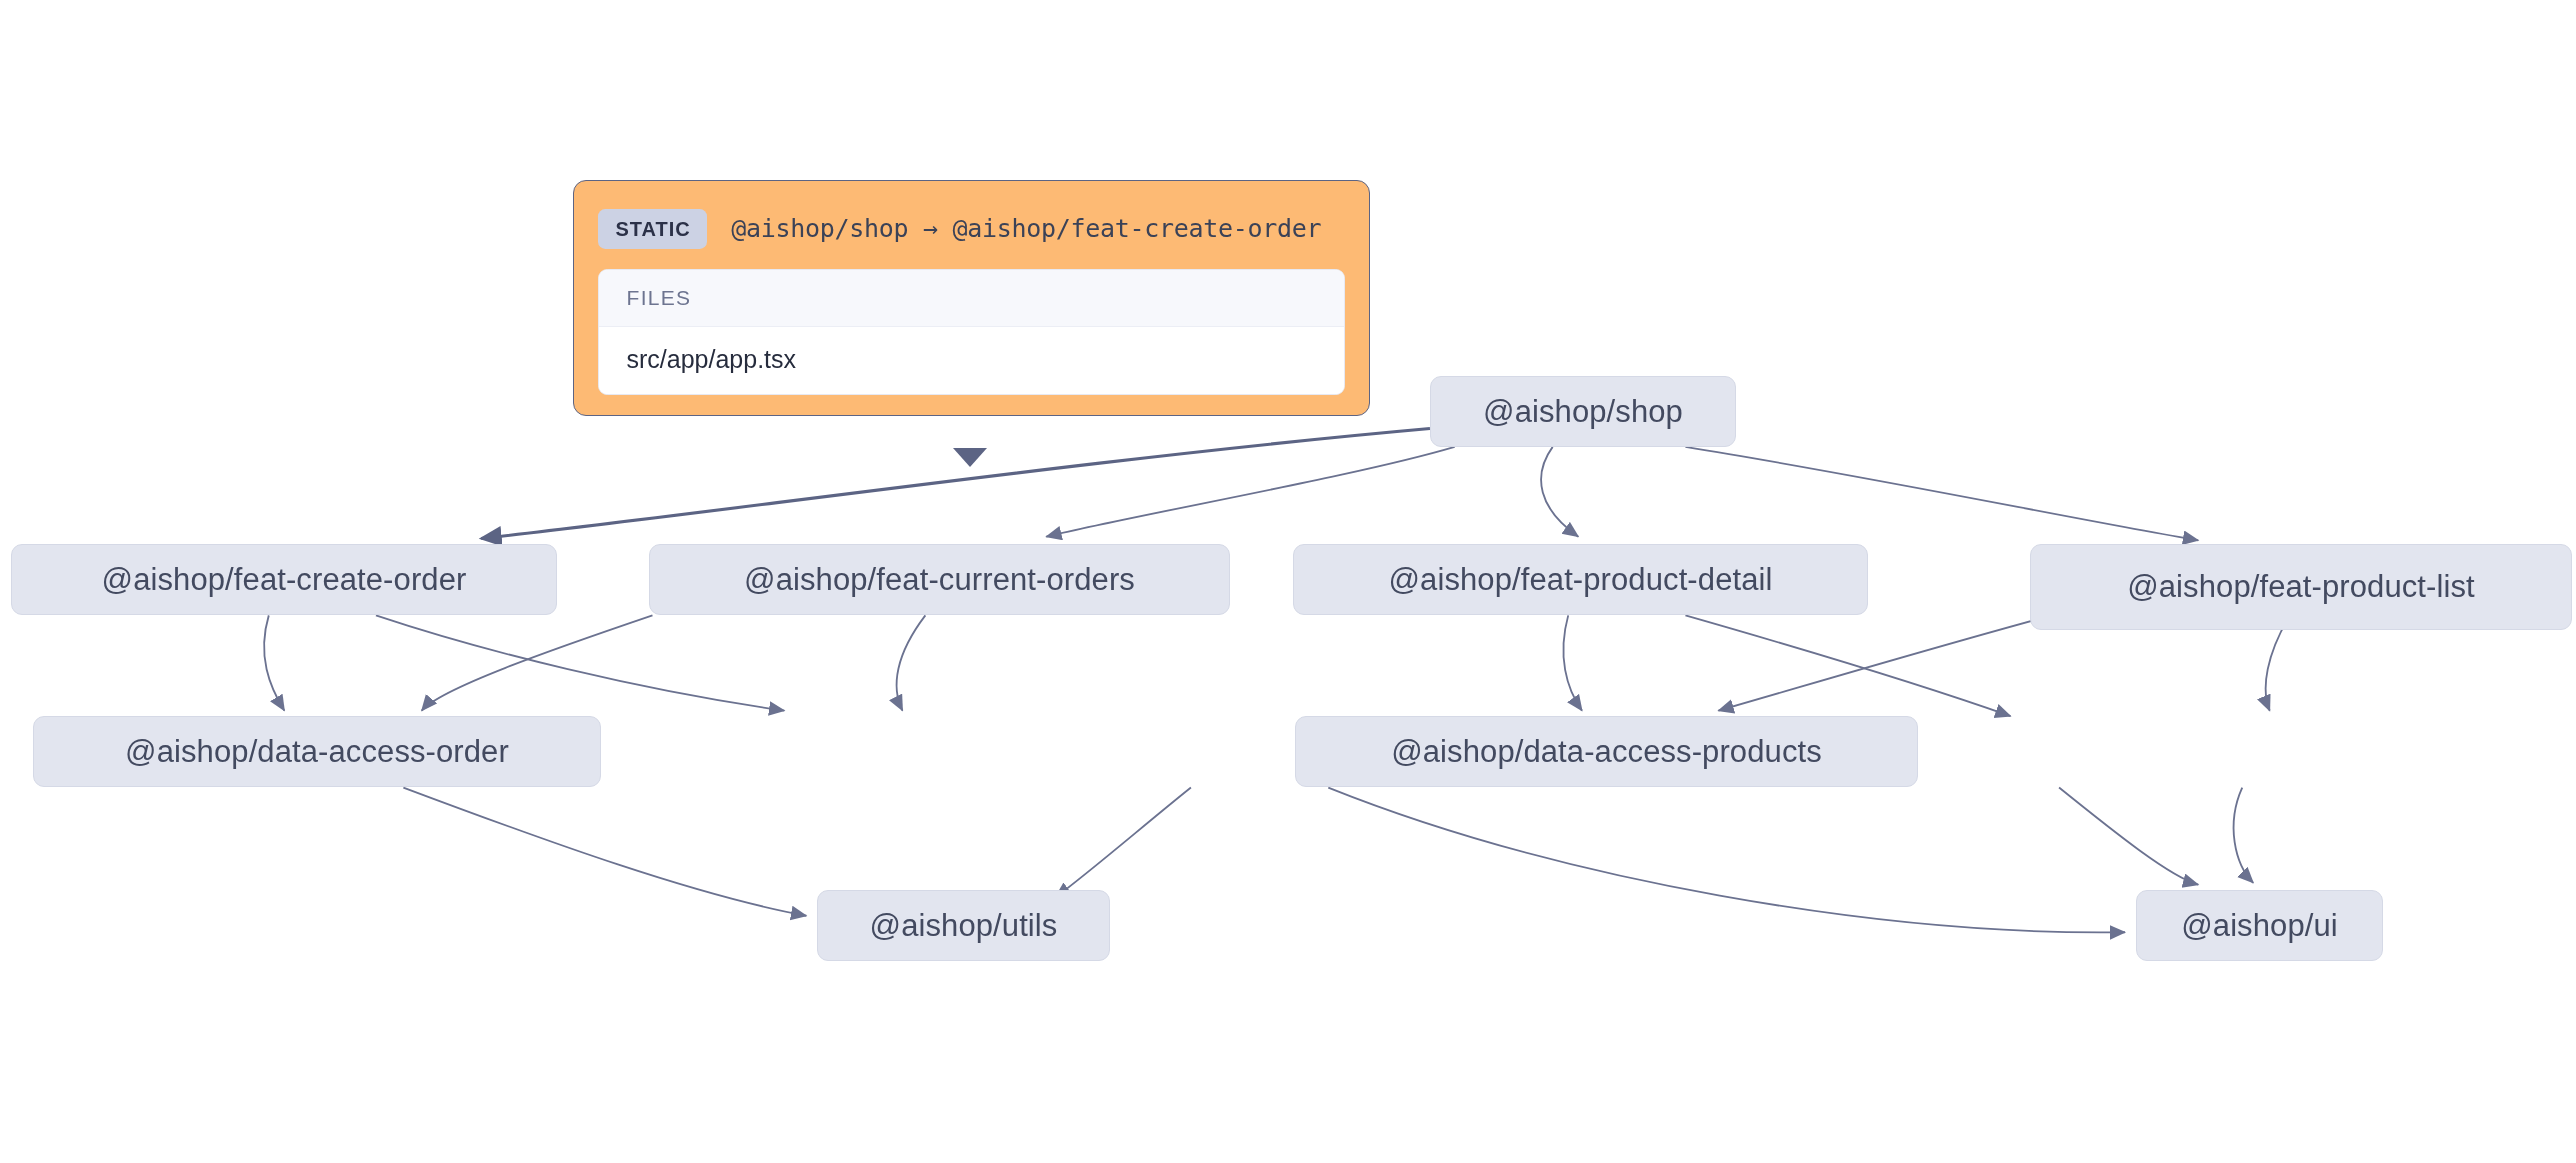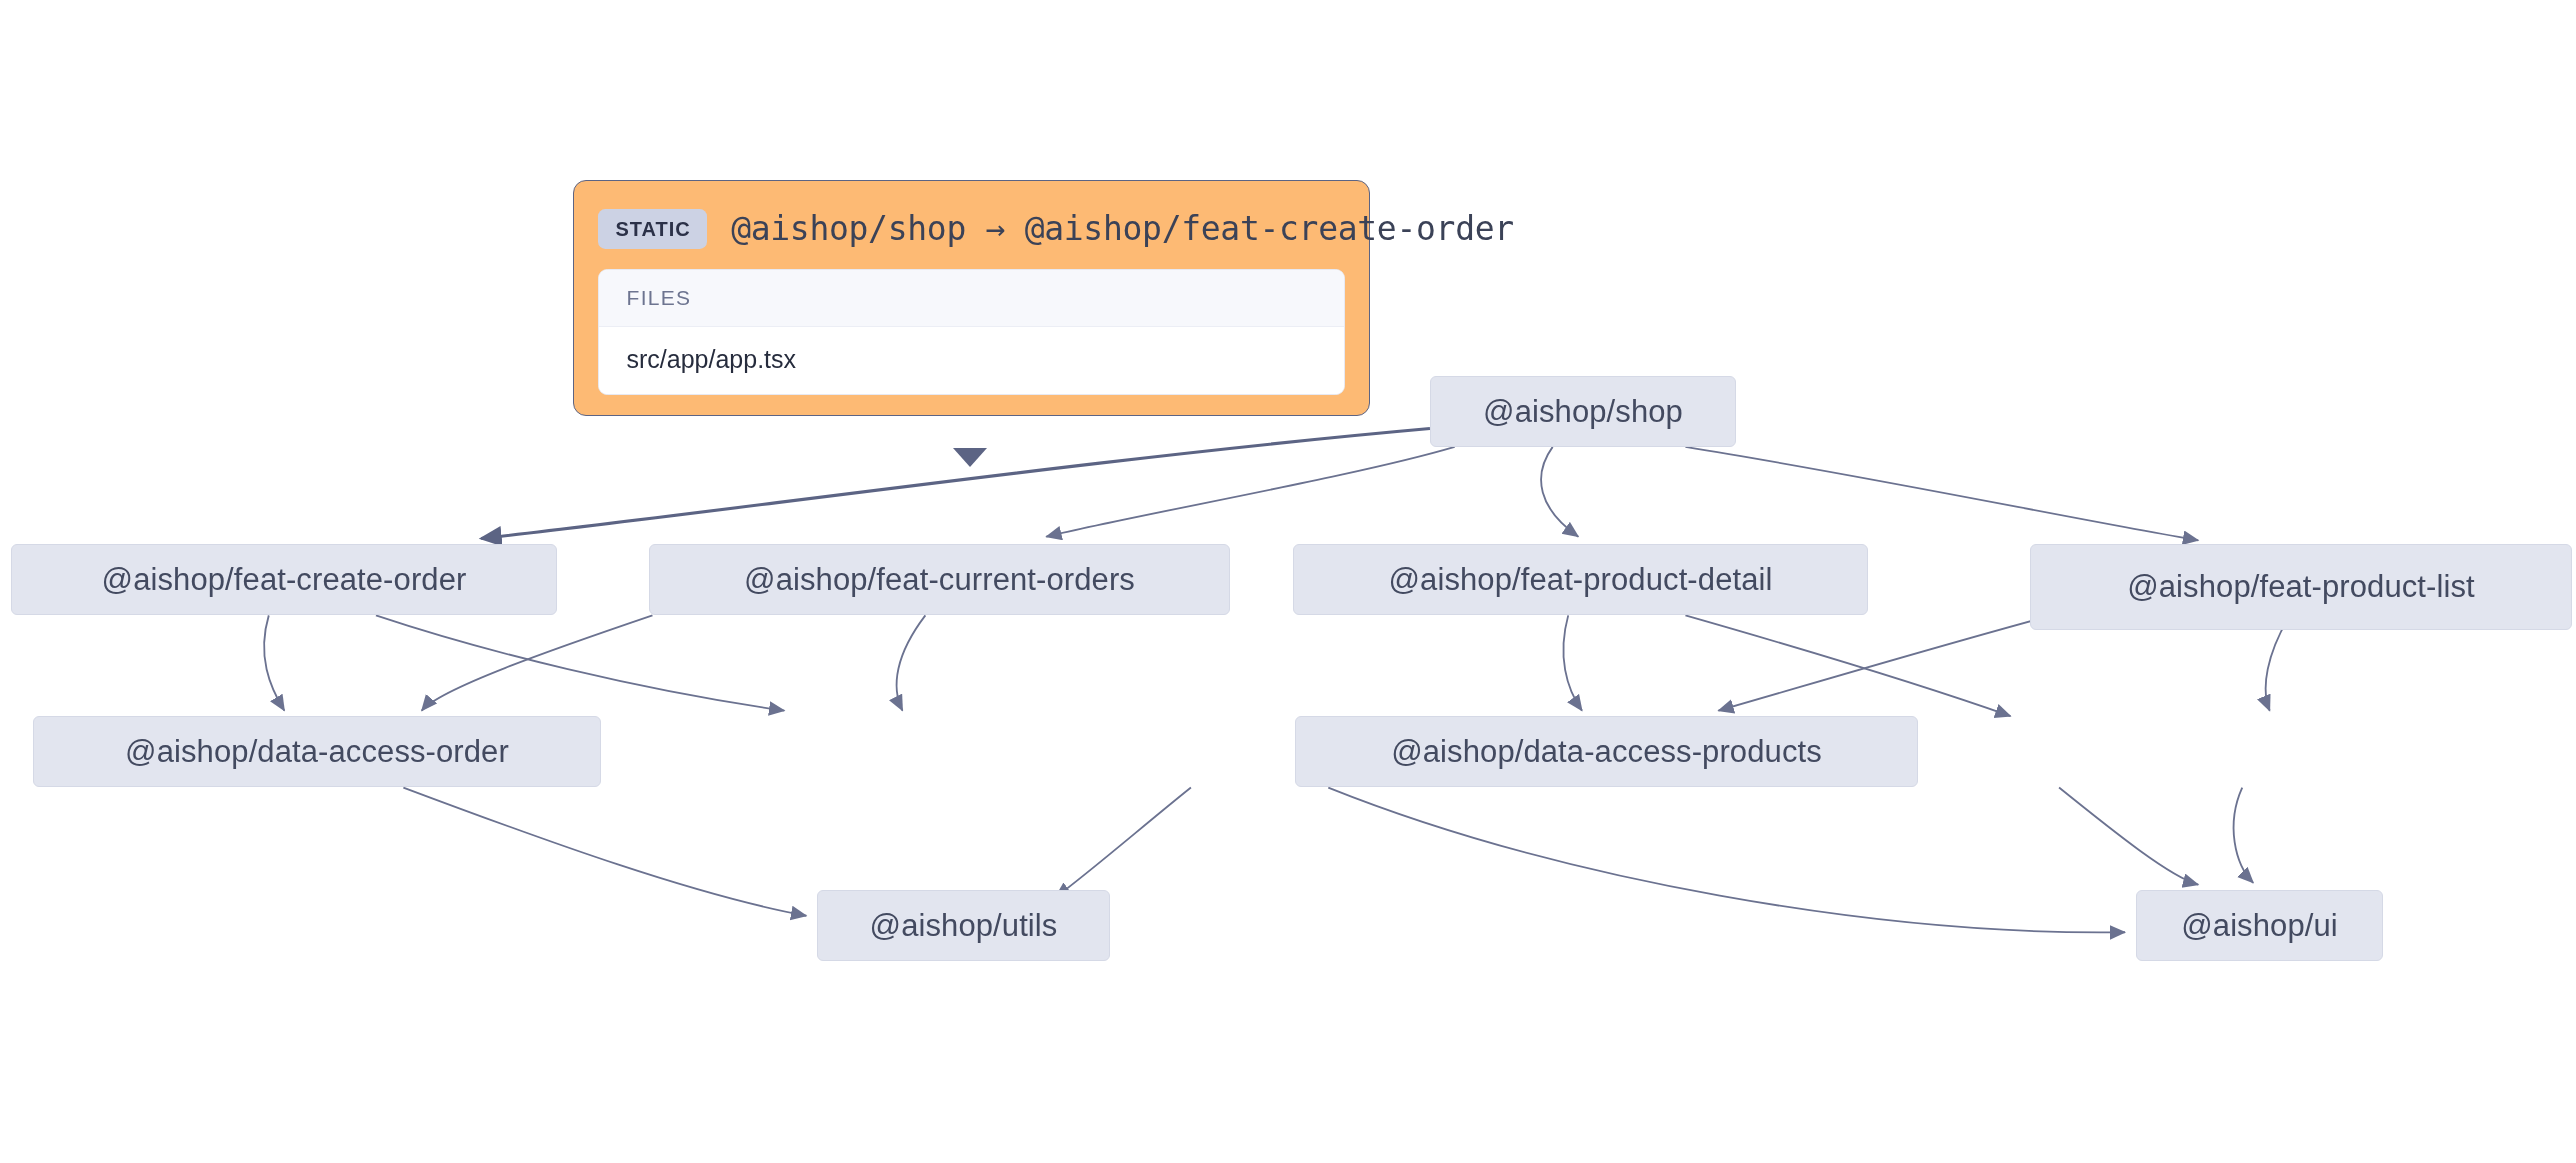--- a/index.html
+++ b/index.html
@@ -29,21 +29,21 @@
     width: 2576px;
     height: 1163px;
     pointer-events: none;
   }
 
   .node {
     position: absolute;
     box-sizing: border-box;
     background: #e2e5ef;
     border: 0.9px solid #d5d9e6;
-    border-radius: 6px;
+    border-radius: 11px;
     display: flex;
     align-items: center;
     justify-content: center;
     color: #434a60;
     font-size: 31px;
     letter-spacing: 0.1px;
     white-space: nowrap;
     font-family: "Liberation Sans", sans-serif;
   }
 
@@ -71,21 +71,21 @@
     color: #2b3148;
     font-size: 20px;
     font-weight: bold;
     letter-spacing: 1px;
     border-radius: 7.3px;
     padding: 10px 16.5px 10px 17.4px;
     line-height: 1;
   }
   .dc-title {
     font-family: "DejaVu Sans Mono", monospace;
-    font-size: 33px;
+    font-size: 25px;
     color: #3b4257;
     white-space: nowrap;
     letter-spacing: -0.3px;
   }
   .dc-files {
     border: 0.9px solid #e7e9f2;
     border-radius: 9.2px;
     overflow: hidden;
     background: #ffffff;
   }

